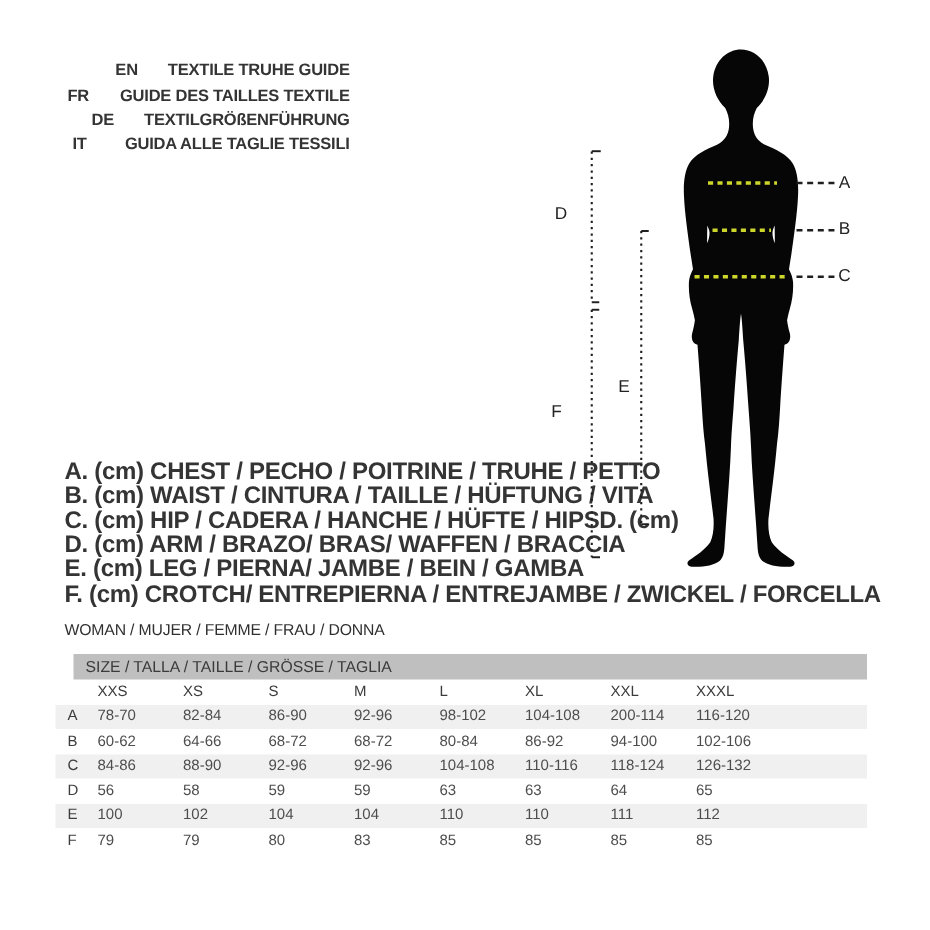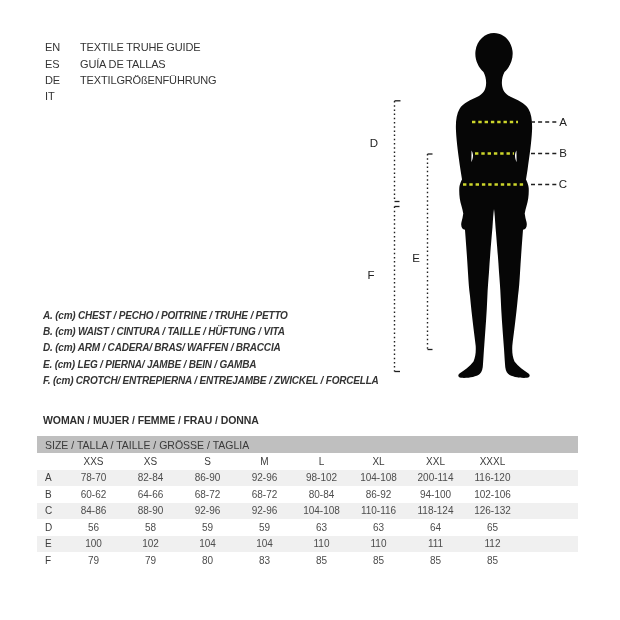--- a/index.html
+++ b/index.html
@@ -5,40 +5,40 @@
   html,body { margin:0; padding:0; }
   body {
     width:620px; height:620px; position:relative; overflow:hidden;
     background:#ffffff; color:#343434;
     font-family:"Liberation Sans", sans-serif;
   }
 
   
   .langs { position:absolute; left:45px; top:39px; }
   .lang-row { display:flex; height:16.4px; align-items:center;
-              font-size:11px; font-weight:400; letter-spacing:-0.15px; color:#343434; }
+              font-size:11px; font-weight:700; letter-spacing:-0.15px; color:#343434;justify-content:flex-end; }
   .lang-code { width:35px; }
 
   
   .measures { position:absolute; left:43px; top:307px; }
   .measure-row { height:16.3px; display:flex; align-items:center;
-                 font-size:10px; font-weight:700; letter-spacing:-0.2px; color:#343434; white-space:nowrap;font-style:italic; }
+                 font-size:16px; font-weight:700; letter-spacing:-0.2px; color:#343434; white-space:nowrap; }
 
   .gender { position:absolute; left:43px; top:414px;
-            font-size:10.5px; font-weight:700; letter-spacing:-0.1px; color:#2f2f2f; }
+            font-size:10.5px; font-weight:400; letter-spacing:-0.1px; color:#2f2f2f; }
 
   
   .size-table { position:absolute; left:37px; top:436px; width:541px; }
   .band { height:17px; background:#bfbfbf; display:flex; align-items:center;
-          padding-left:8px; box-sizing:border-box; font-size:10.5px; color:#3a3a3a; }
+          padding-left:8px; box-sizing:border-box; font-size:10.5px; color:#3a3a3a;margin-left:12px; }
   .trow { display:grid; grid-template-columns:28px repeat(8,57px) 1fr;
           height:16.5px; align-items:center; font-size:10px; color:#4d4d4d; }
   .trow.shade { background:#f0f0f0; }
   .trow .rl { padding-left:8px; color:#3c3c3c; }
-  .trow .cell { text-align:center; }
+  .trow .cell { }
   .trow.head-row { color:#3c3c3c; }
 
   
   .fig-svg { position:absolute; left:440px; top:30px; }
   .lines-svg { position:absolute; left:0; top:0; pointer-events:none; }
   .diag-label { position:absolute; width:14px; height:14px; line-height:14px;
                 text-align:center; font-size:11.5px; color:#222; }
   .lbl-A { left:556px; top:115px; }
   .lbl-B { left:556px; top:146px; }
   .lbl-C { left:556px; top:177px; }
@@ -48,36 +48,38 @@
 </style>
 </head>
 <body>
 
 <div class="langs">
   <div class="lang-row">
     <span class="lang-code">EN</span>
     <span>TEXTILE TRUHE GUIDE</span>
   </div>
   <div class="lang-row">
-    <span class="lang-code">ES</span>
-    <span>GUÍA DE TALLAS</span>
+    <span class="lang-code">FR</span>
+    <span>GUIDE DES TAILLES TEXTILE</span>
   </div>
   <div class="lang-row">
     <span class="lang-code">DE</span>
     <span>TEXTILGRÖßENFÜHRUNG</span>
   </div>
   <div class="lang-row">
     <span class="lang-code">IT</span>
+    <span>GUIDA ALLE TAGLIE TESSILI</span>
   </div>
 </div>
 
 <div class="measures">
   <div class="measure-row">A. (cm) CHEST / PECHO / POITRINE / TRUHE / PETTO</div>
   <div class="measure-row">B. (cm) WAIST / CINTURA / TAILLE / HÜFTUNG / VITA</div>
-  <div class="measure-row">D. (cm) ARM / CADERA/ BRAS/ WAFFEN / BRACCIA</div>
+  <div class="measure-row">C. (cm) HIP / CADERA / HANCHE / HÜFTE / HIPSD. (cm)</div>
+  <div class="measure-row">D. (cm) ARM / BRAZO/ BRAS/ WAFFEN / BRACCIA</div>
   <div class="measure-row">E. (cm) LEG / PIERNA/ JAMBE / BEIN / GAMBA</div>
   <div class="measure-row">F. (cm) CROTCH/ ENTREPIERNA / ENTREJAMBE / ZWICKEL / FORCELLA</div>
 </div>
 
 <div class="gender">WOMAN / MUJER / FEMME / FRAU / DONNA</div>
 
 <div class="size-table">
   <div class="band">SIZE / TALLA / TAILLE / GRÖSSE / TAGLIA</div>
 
   <div class="trow head-row">

